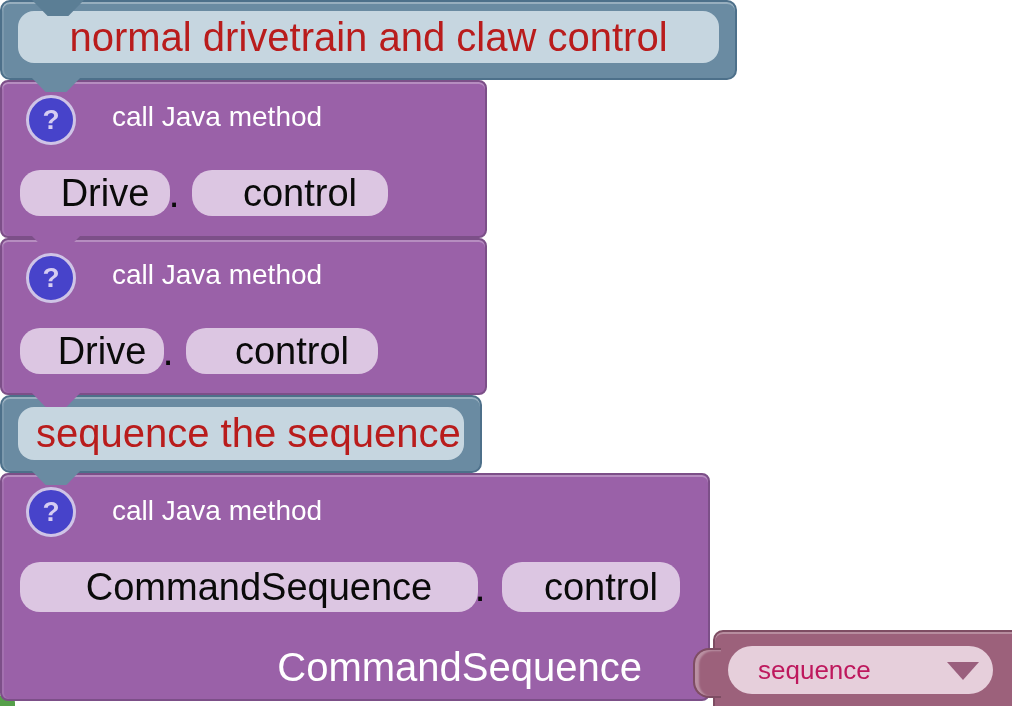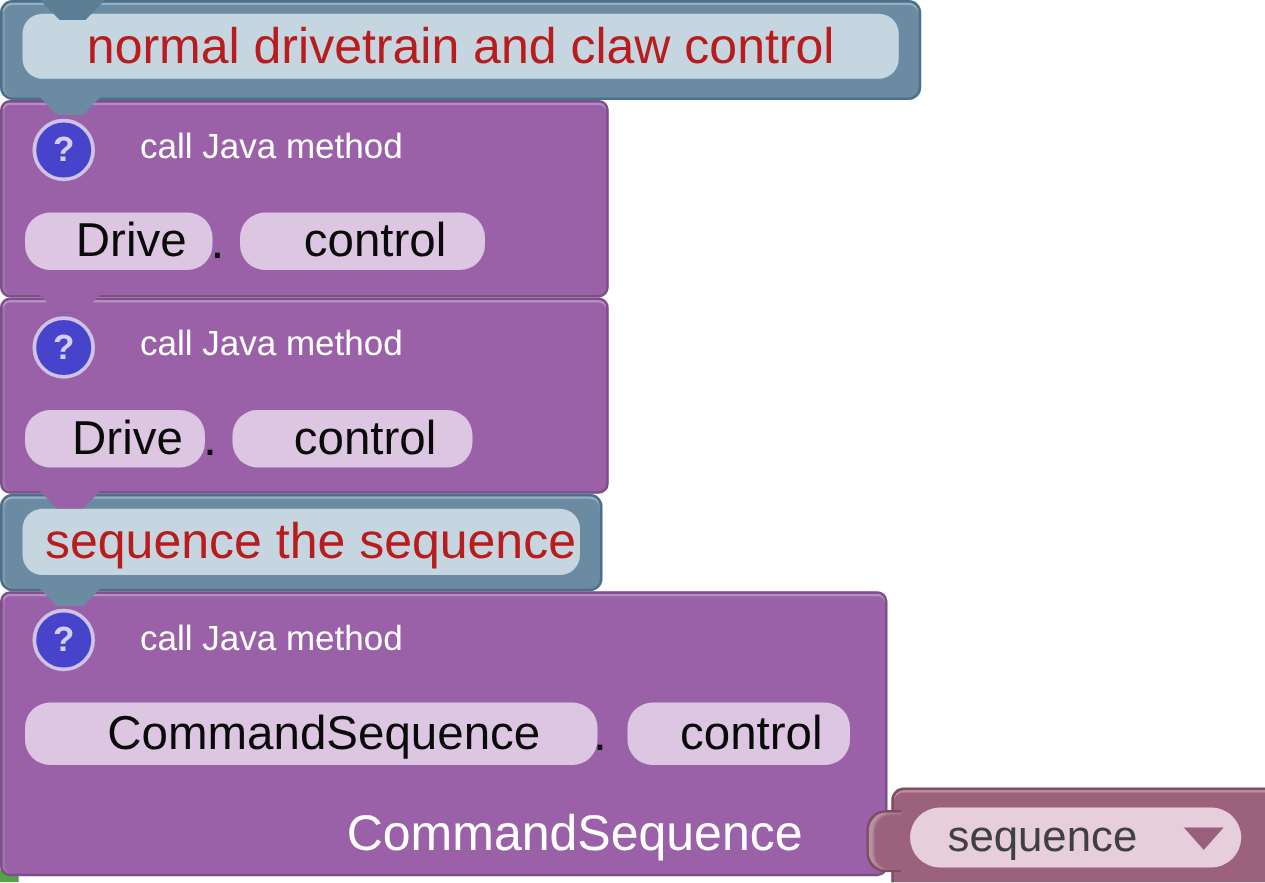--- a/index.html
+++ b/index.html
@@ -52,21 +52,21 @@
     background:#9c617b;border:2px solid #7e4d63;border-radius:10px;
     box-shadow:inset 0 2px 0 rgba(255,255,255,.28);
   }
   .vtab{
     position:absolute;left:-22px;top:16px;width:26px;height:46px;background:#9c617b;
     border:2px solid #7e4d63;border-right:none;border-radius:16px 0 0 16px;
     box-shadow:inset 4px 1px 2px rgba(255,255,255,.30);
   }
   .vfield{
     position:absolute;left:13px;top:14px;width:185px;height:48px;padding:0 50px 0 30px;
-    background:#e6cfdb;border-radius:24px;font-size:35px;line-height:48px;color:#404040;
+    background:#e6cfdb;border-radius:24px;font-size:26px;line-height:48px;color:#be185d;
     white-space:nowrap;
   }
   .varrow{
     position:absolute;right:14px;top:16px;width:0;height:0;
     border-left:16px solid transparent;border-right:16px solid transparent;
     border-top:18px solid #9a5f7d;
   }
   
   .greensliver{
     position:absolute;left:0;top:694px;width:15px;height:12px;background:#56a04a;

